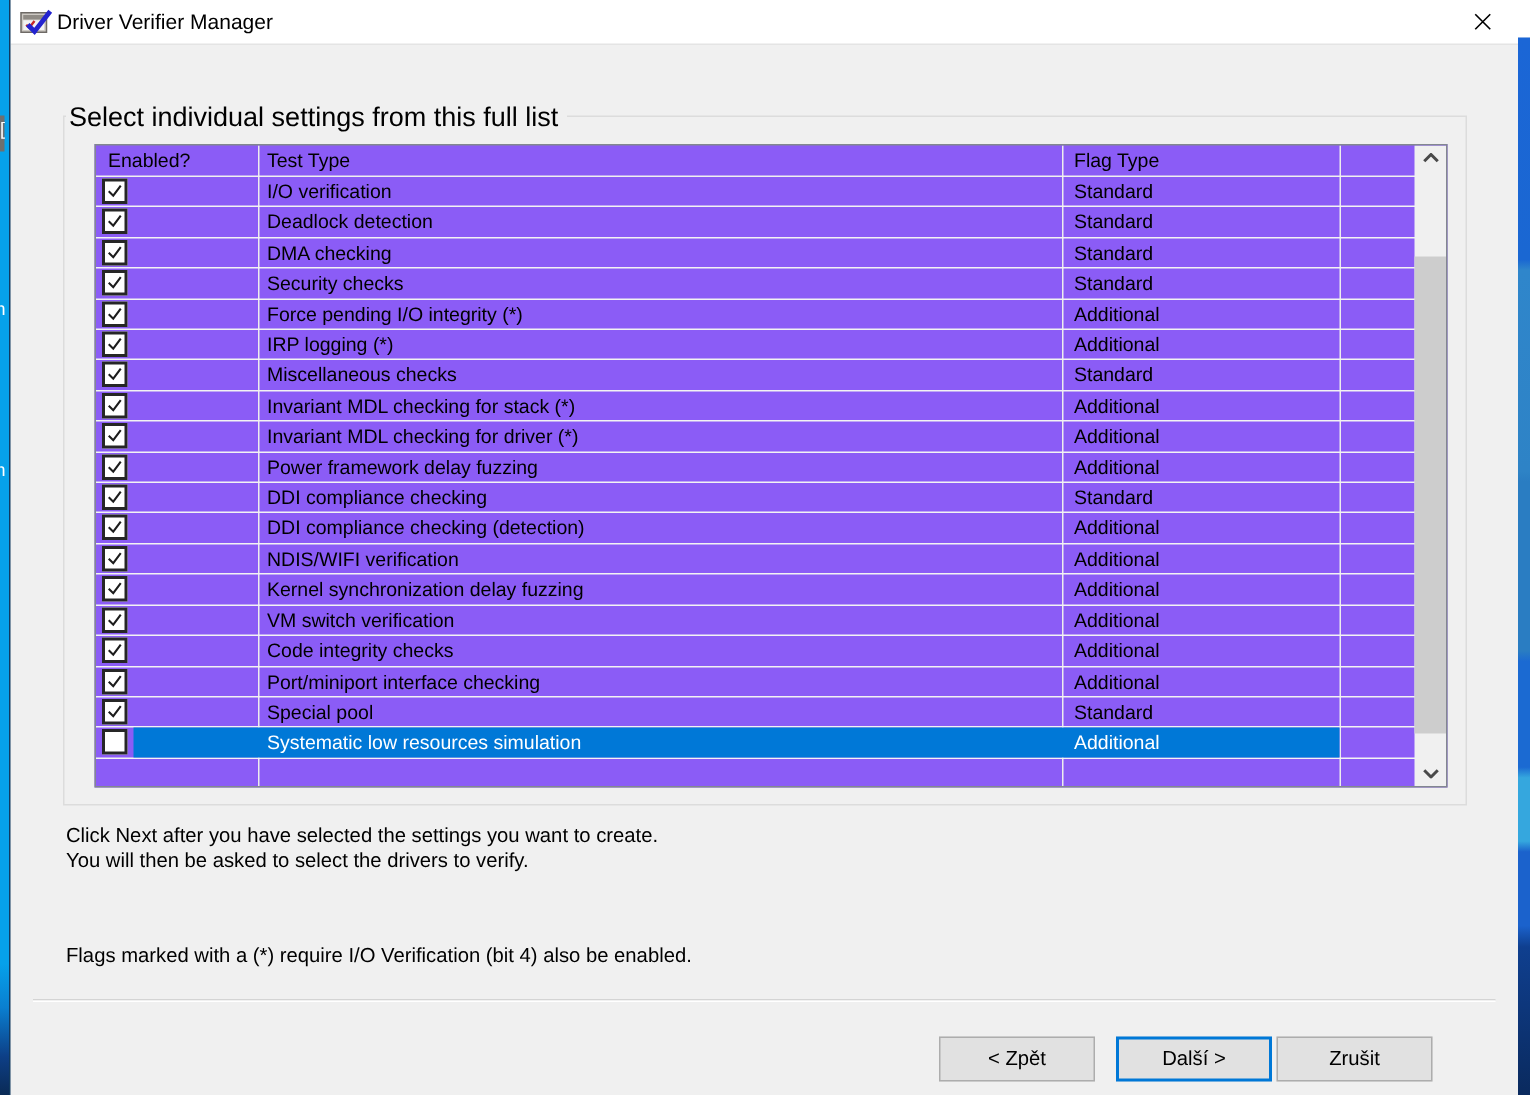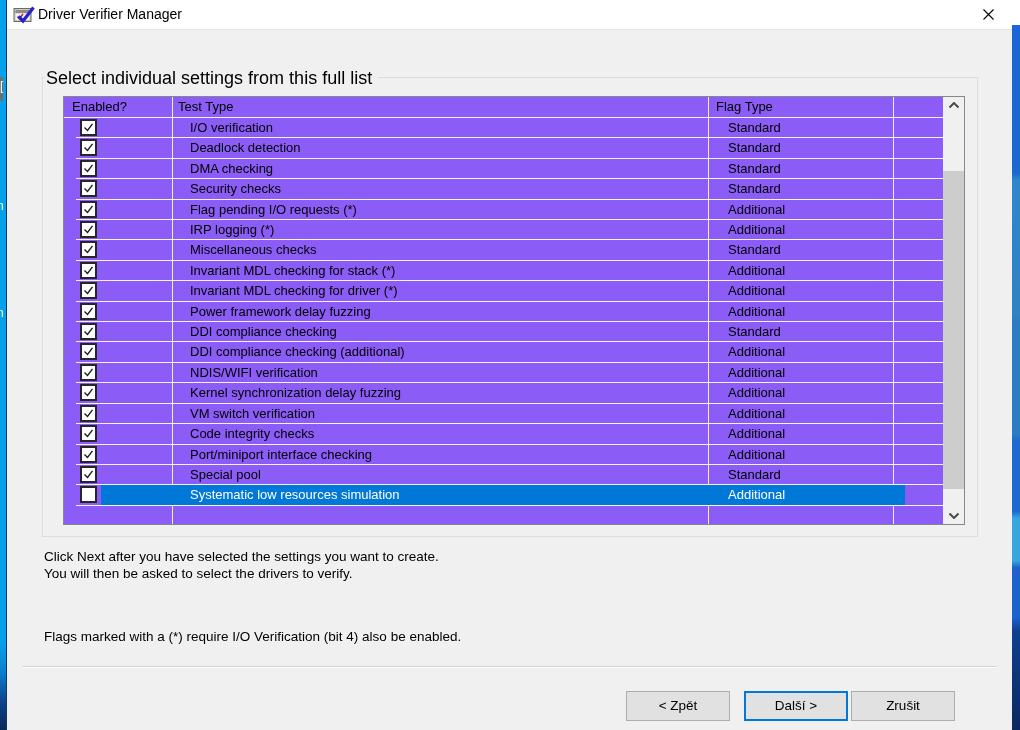--- a/index.html
+++ b/index.html
@@ -36,21 +36,21 @@
 
   .listview{position:absolute;left:20px;top:18px;width:902px;height:429px;box-sizing:border-box;
     border:1px solid #828790;background:#8b5cf6;}
   .lv-inner{position:relative;width:900px;height:427px;overflow:hidden;}
   .gridline-v{position:absolute;top:0;height:427px;width:1px;background:#ededed;z-index:1;}
   .lv-header{position:absolute;left:0;top:0;width:900px;height:21px;z-index:2;
     border-bottom:1px solid #f0f0f0;box-sizing:border-box;}
   .lv-header span{position:absolute;top:0;line-height:20px;font-size:13px;color:#000;white-space:nowrap;}
   .hdr-enabled{left:8px;}  .hdr-test{left:114px;}  .hdr-flag{left:652px;}
 
-  .lv-rows{position:absolute;left:12px;top:21px;width:900px;z-index:2;}
+  .lv-rows{position:absolute;left:0;top:21px;width:900px;z-index:2;}
   .lv-row{position:relative;height:20.42px;box-sizing:border-box;border-bottom:1px solid #f3f3f3;}
   .lv-row .sel-bg{position:absolute;left:25px;top:0;height:100%;width:804px;background:#0078d7;z-index:1;}
   .lv-row span.cell{position:absolute;top:0;line-height:19px;font-size:13px;color:#000;
     white-space:nowrap;z-index:2;}
   .cell-test{left:114px;} .cell-flag{left:652px;}
   .lv-row.selected span.cell{color:#fff;}
   .cb{position:absolute;left:4px;top:1px;width:13px;height:13px;border:2px solid #262626;
     background:#fff;z-index:3;}
   .cb svg{display:block;}
 
@@ -154,21 +154,21 @@
                 </div>
                 <span class="cell cell-test">Security checks</span>
                 <span class="cell cell-flag">Standard</span>
               </div>
               <div class="lv-row">
                 <div class="cb">
                   <svg width="13" height="13" viewBox="0 0 13 13">
                     <path d="M2.5 6.5 L5.5 9.5 L10.5 2.8" stroke="#1c1c1c" stroke-width="1.4" fill="none"></path>
                   </svg>
                 </div>
-                <span class="cell cell-test">Flag pending I/O requests (*)</span>
+                <span class="cell cell-test">Force pending I/O integrity (*)</span>
                 <span class="cell cell-flag">Additional</span>
               </div>
               <div class="lv-row">
                 <div class="cb">
                   <svg width="13" height="13" viewBox="0 0 13 13">
                     <path d="M2.5 6.5 L5.5 9.5 L10.5 2.8" stroke="#1c1c1c" stroke-width="1.4" fill="none"></path>
                   </svg>
                 </div>
                 <span class="cell cell-test">IRP logging (*)</span>
                 <span class="cell cell-flag">Additional</span>
@@ -217,21 +217,21 @@
                 </div>
                 <span class="cell cell-test">DDI compliance checking</span>
                 <span class="cell cell-flag">Standard</span>
               </div>
               <div class="lv-row">
                 <div class="cb">
                   <svg width="13" height="13" viewBox="0 0 13 13">
                     <path d="M2.5 6.5 L5.5 9.5 L10.5 2.8" stroke="#1c1c1c" stroke-width="1.4" fill="none"></path>
                   </svg>
                 </div>
-                <span class="cell cell-test">DDI compliance checking (additional)</span>
+                <span class="cell cell-test">DDI compliance checking (detection)</span>
                 <span class="cell cell-flag">Additional</span>
               </div>
               <div class="lv-row">
                 <div class="cb">
                   <svg width="13" height="13" viewBox="0 0 13 13">
                     <path d="M2.5 6.5 L5.5 9.5 L10.5 2.8" stroke="#1c1c1c" stroke-width="1.4" fill="none"></path>
                   </svg>
                 </div>
                 <span class="cell cell-test">NDIS/WIFI verification</span>
                 <span class="cell cell-flag">Additional</span>

